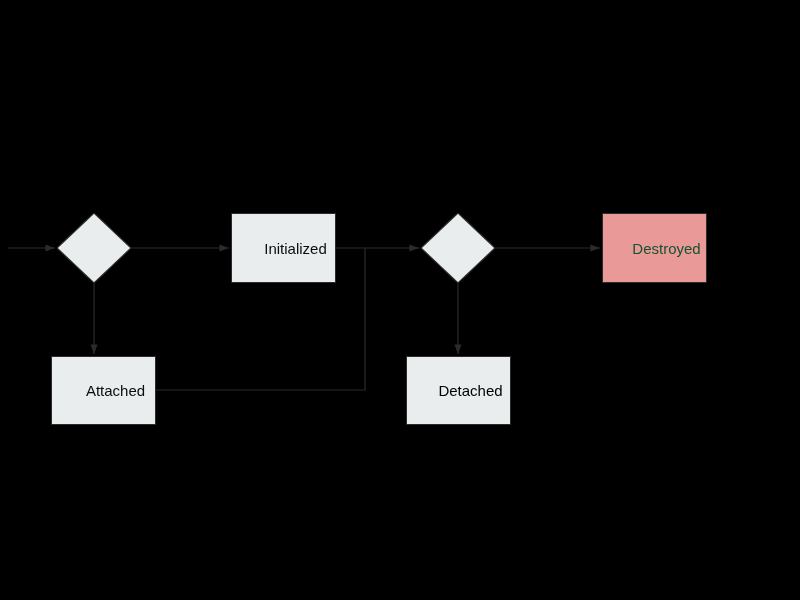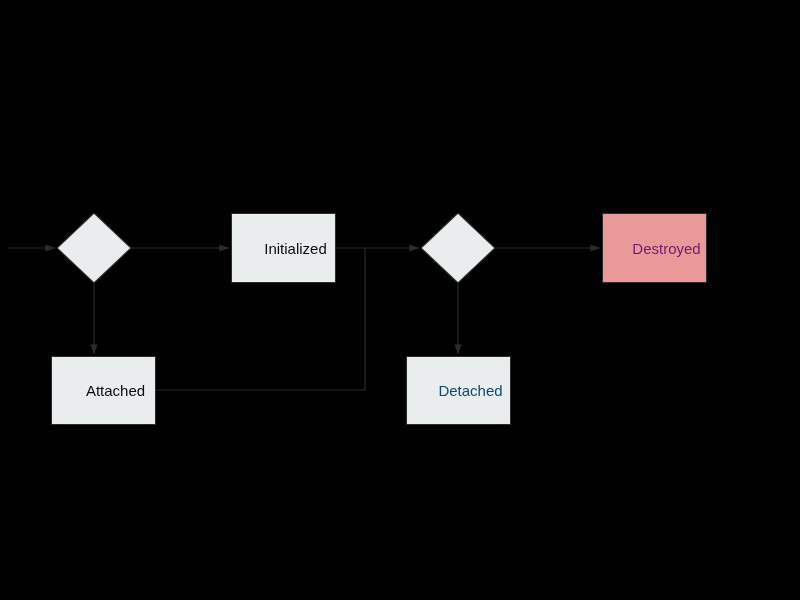--- a/index.html
+++ b/index.html
@@ -96,20 +96,20 @@
   </div>
 
   <div class="node node-diamond" id="node-decision-teardown" style="left: 421px; top: 213px; width: 74px; height: 70px;">
     <svg class="diamond-shape" viewBox="0 0 74 70" preserveAspectRatio="none">
       <polygon points="37,0 74,35 37,70 0,35" fill="#eaedee" stroke="#2b2b2b" stroke-width="1.2"></polygon>
     </svg>
     <span class="node-label" style="color: rgb(13, 13, 13);"></span>
   </div>
 
   <div class="node node-rect" id="node-detached" style="left: 406px; top: 356px; width: 105px; height: 69px; background: rgb(234, 237, 238); border-color: rgb(43, 43, 43);">
-    <span class="node-label" style="color: #0c4a6e;">Detached</span>
+    <span class="node-label" style="color: #000000;">Detached</span>
   </div>
 
   <div class="node node-rect" id="node-destroyed" style="left: 602px; top: 213px; width: 105px; height: 70px; background: rgb(234, 153, 153); border-color: rgb(43, 43, 43);">
-    <span class="node-label" style="color: #701a75;">Destroyed</span>
+    <span class="node-label" style="color: #14532d;">Destroyed</span>
   </div>
 
 </div>
 
 </body></html>

